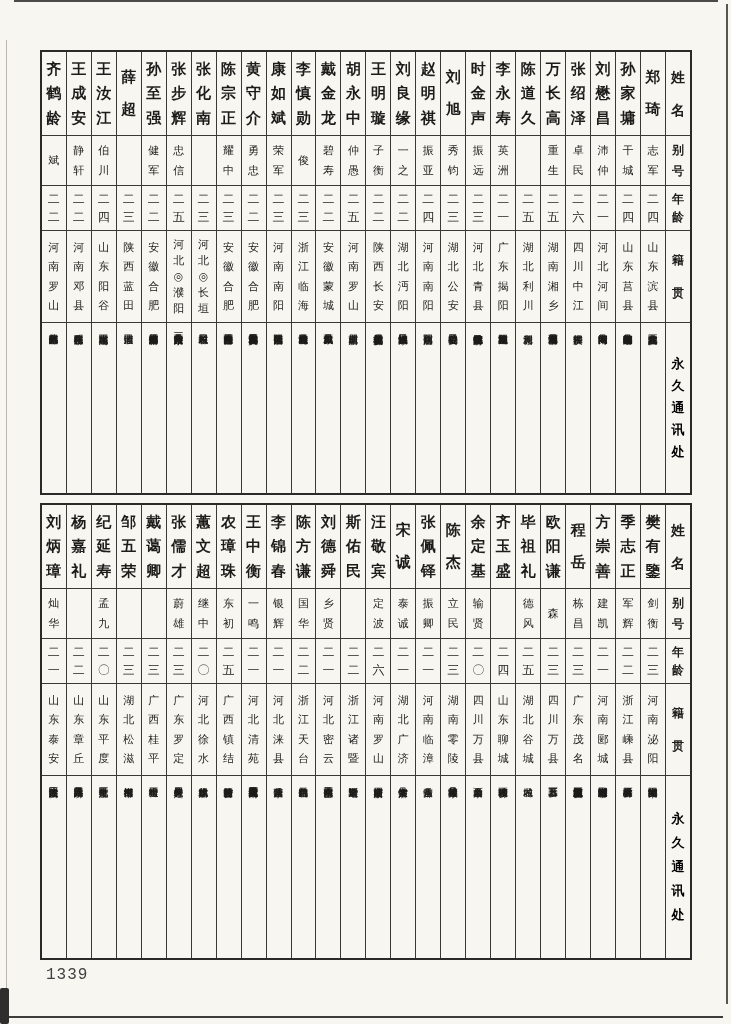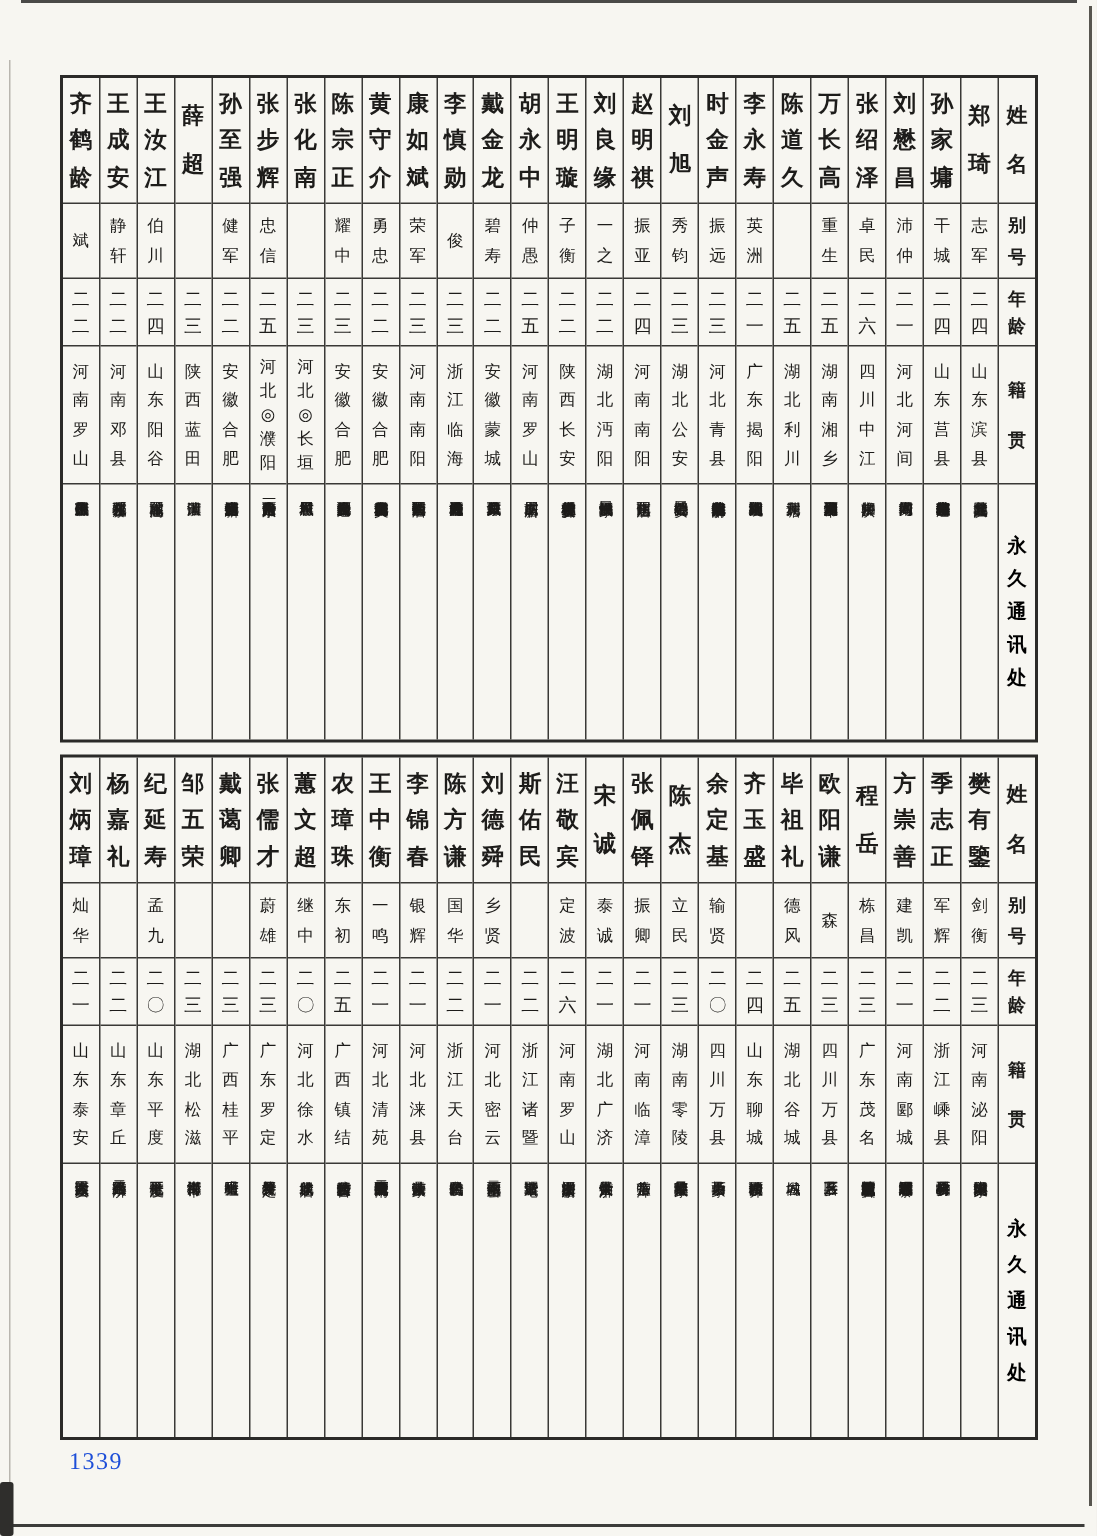--- a/index.html
+++ b/index.html
@@ -29,22 +29,22 @@
   .r4{flex:1 1 auto;border-bottom:none;justify-content:flex-start;padding-top:4px;}
   .vtext{writing-mode:vertical-rl;text-orientation:upright;font-size:9.5px;line-height:1;
          letter-spacing:0px;color:#1d1c1a;max-height:100%;}
   .hdr{font-weight:bold;}
   .hdr.r0{font-size:14px;}
   .hdr.r1,.hdr.r2,.hdr.r3{font-size:12px;}
   .hdr-addr{flex:1 1 auto;border-bottom:none;display:flex;flex-direction:column;
             align-items:center;justify-content:space-evenly;padding:28px 0;font-size:13px;font-weight:bold;}
   .ch{display:block;}
 
-  .page-number{position:absolute;left:46px;top:966px;font-family:Liberation Serif, serif;
-               font-size:16px;color:#1d4ed8;letter-spacing:1px;}
+  .page-number{position:absolute;left:46px;top:966px;font-family:Liberation Mono, monospace;
+               font-size:16px;color:#404040;letter-spacing:1px;}
 </style>
 </head>
 <body>
 
 <div class="page">
   <div class="scan-top"></div>
   <div class="scan-bottom"></div>
   <div class="scan-left"></div>
   <div class="scan-right"></div>
   <div class="scan-blob"></div>

